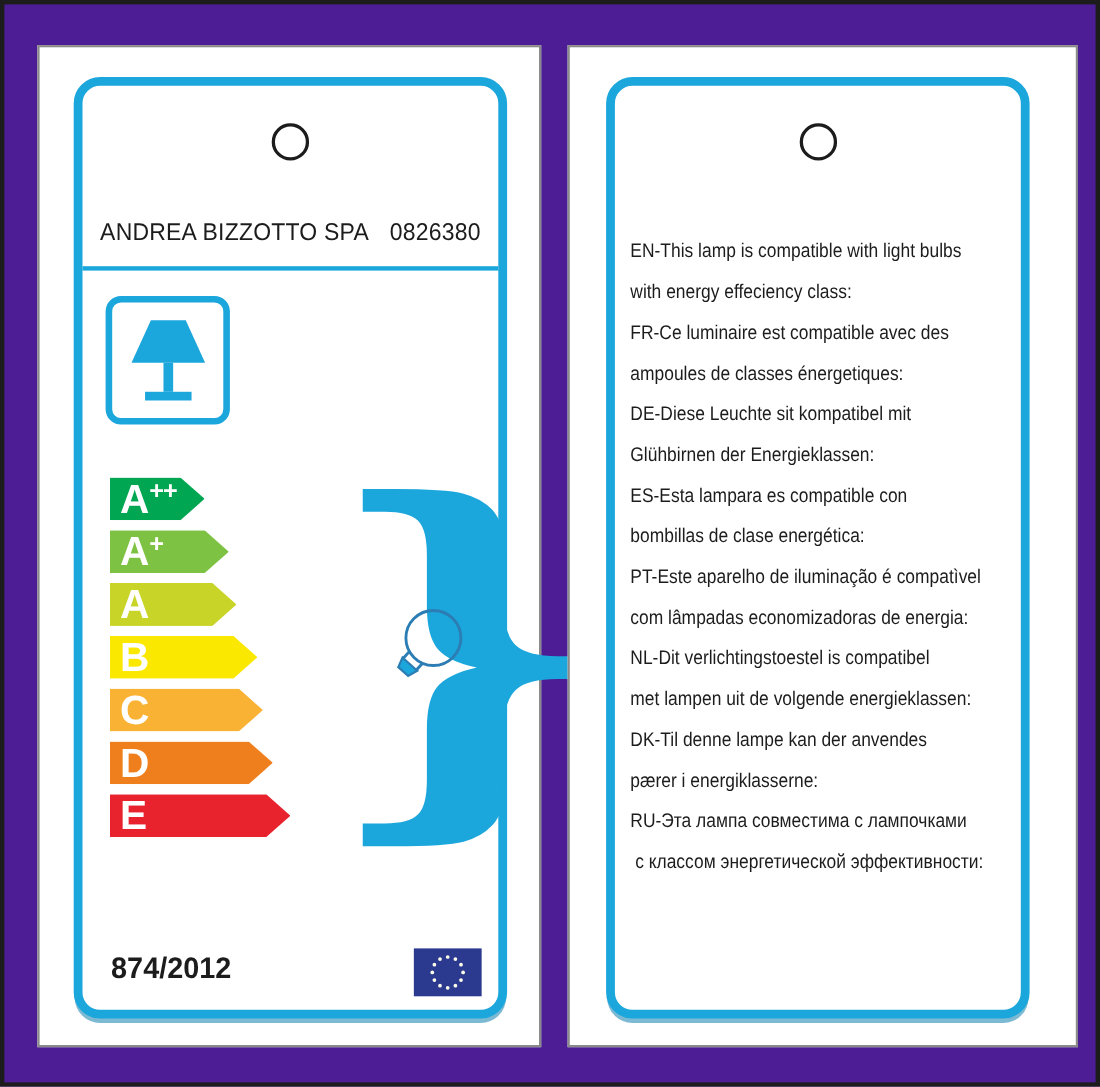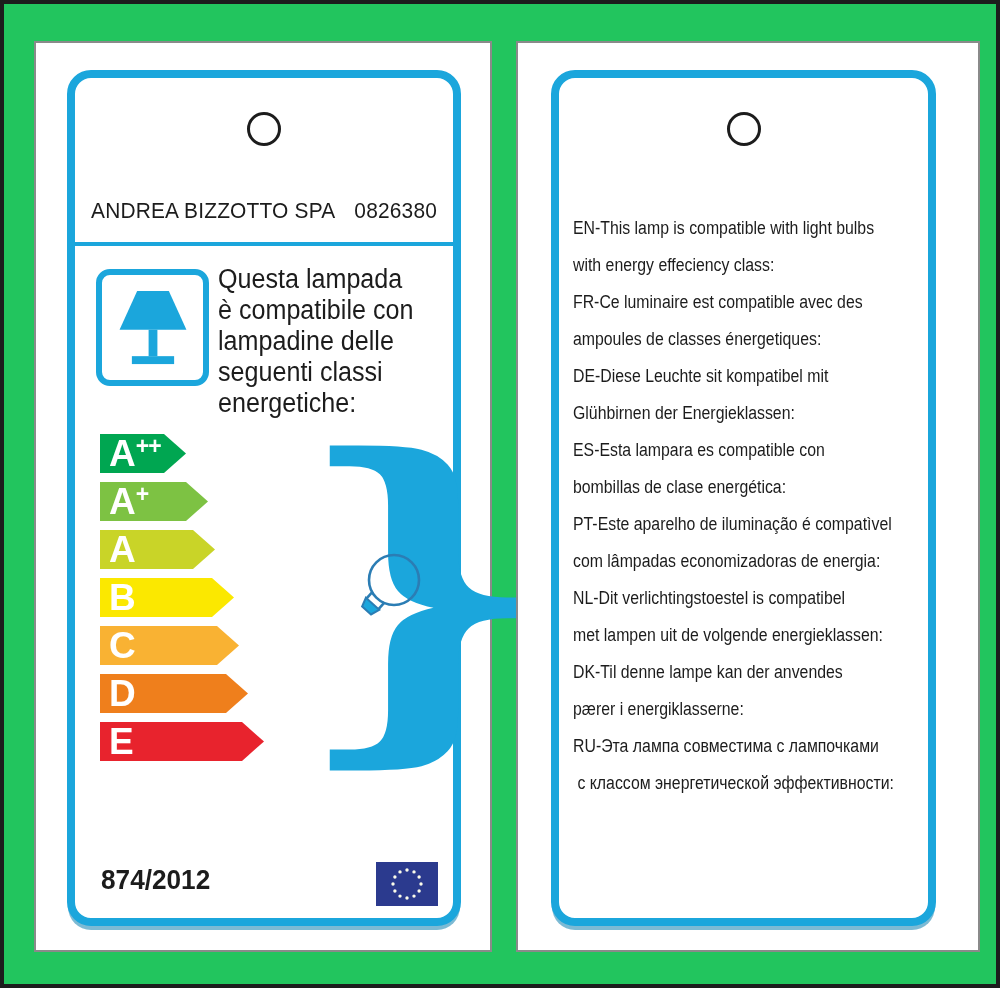--- a/index.html
+++ b/index.html
@@ -1,18 +1,18 @@
 <!DOCTYPE html>
 <html><head>
 <meta charset="utf-8">
 <style>
   html,body{margin:0;padding:0;background:#fff;}
   .canvas{
     position:relative;width:1000px;height:988px;box-sizing:border-box;
-    background:#22c55e;border:4px solid #1c1c1c;overflow:hidden;
+    background:#4c1d95;border:4px solid #1c1c1c;overflow:hidden;
     font-family:"Liberation Sans", sans-serif;color:#1c1c1c;
   }
   .gray-box{position:absolute;box-sizing:border-box;border:2px solid #8a8a8a;background:#fff;}
   .gray-box.left{left:30px;top:37px;width:458px;height:911px;}
   .gray-box.right{left:512px;top:37px;width:464px;height:911px;}
   .tag{
     position:absolute;box-sizing:border-box;background:#fff;
     border:8px solid #1BA6DC;border-radius:24px;
     box-shadow:0 5px 0 -1px rgba(16,129,176,.55);
   }
@@ -77,27 +77,20 @@
       <div class="divider"></div>
 
       <div class="lamp-box">
         <svg width="88" height="92" viewBox="0 0 100 100" aria-hidden="true">
           <polygon points="32,8 68,8 88,52 12,52" fill="#1BA6DC"></polygon>
           <rect x="45" y="52" width="10" height="30" fill="#1BA6DC"></rect>
           <rect x="26" y="82" width="48" height="9" fill="#1BA6DC"></rect>
         </svg>
       </div>
 
-      <div class="desc">
-        <div>Questa lampada</div>
-        <div>è compatibile con</div>
-        <div>lampadine delle</div>
-        <div>seguenti classi</div>
-        <div>energetiche:</div>
-      </div>
 
       <div class="bars">
         <div class="bar" style="background: rgb(0, 166, 81); width: 86px;">
           <span class="ltr">A</span>
             <span class="sup">++</span>
         </div>
         <div class="bar" style="background: rgb(125, 194, 67); width: 108px;">
           <span class="ltr">A</span>
             <span class="sup">+</span>
         </div>

